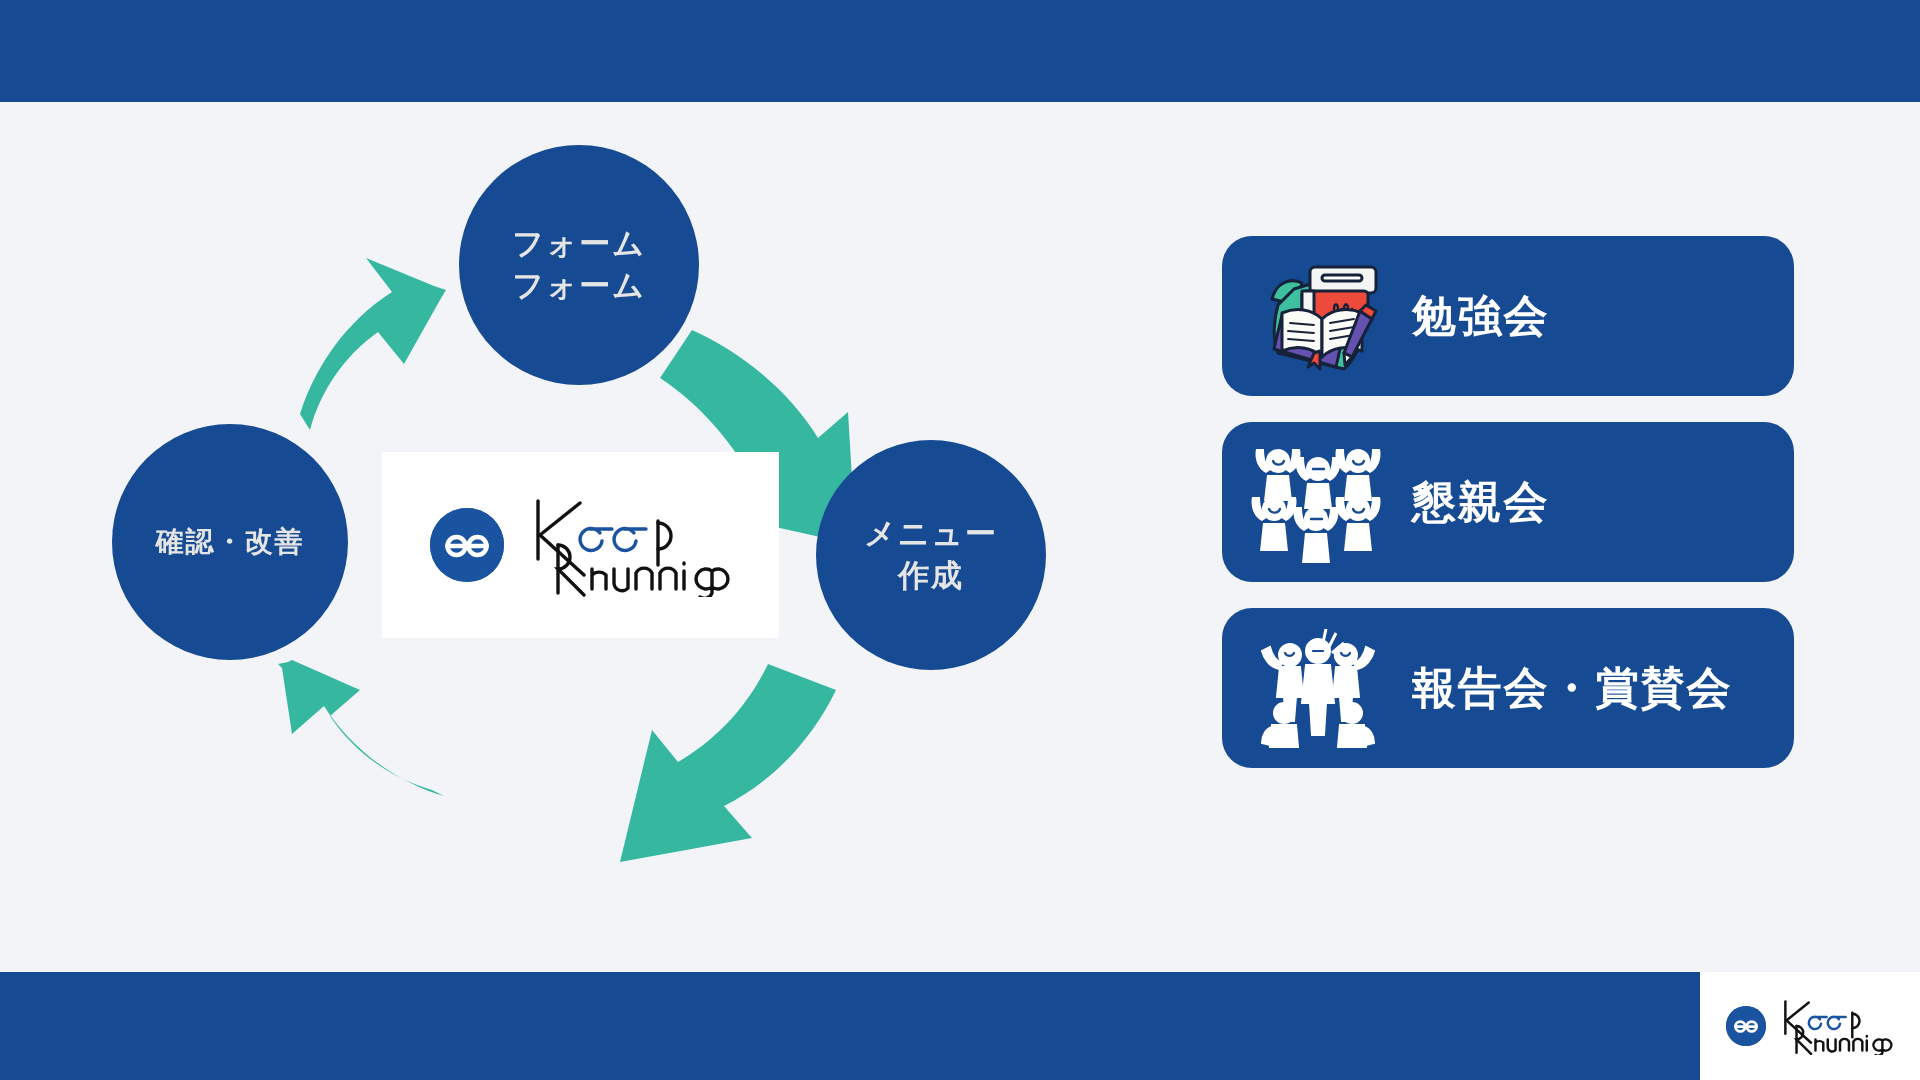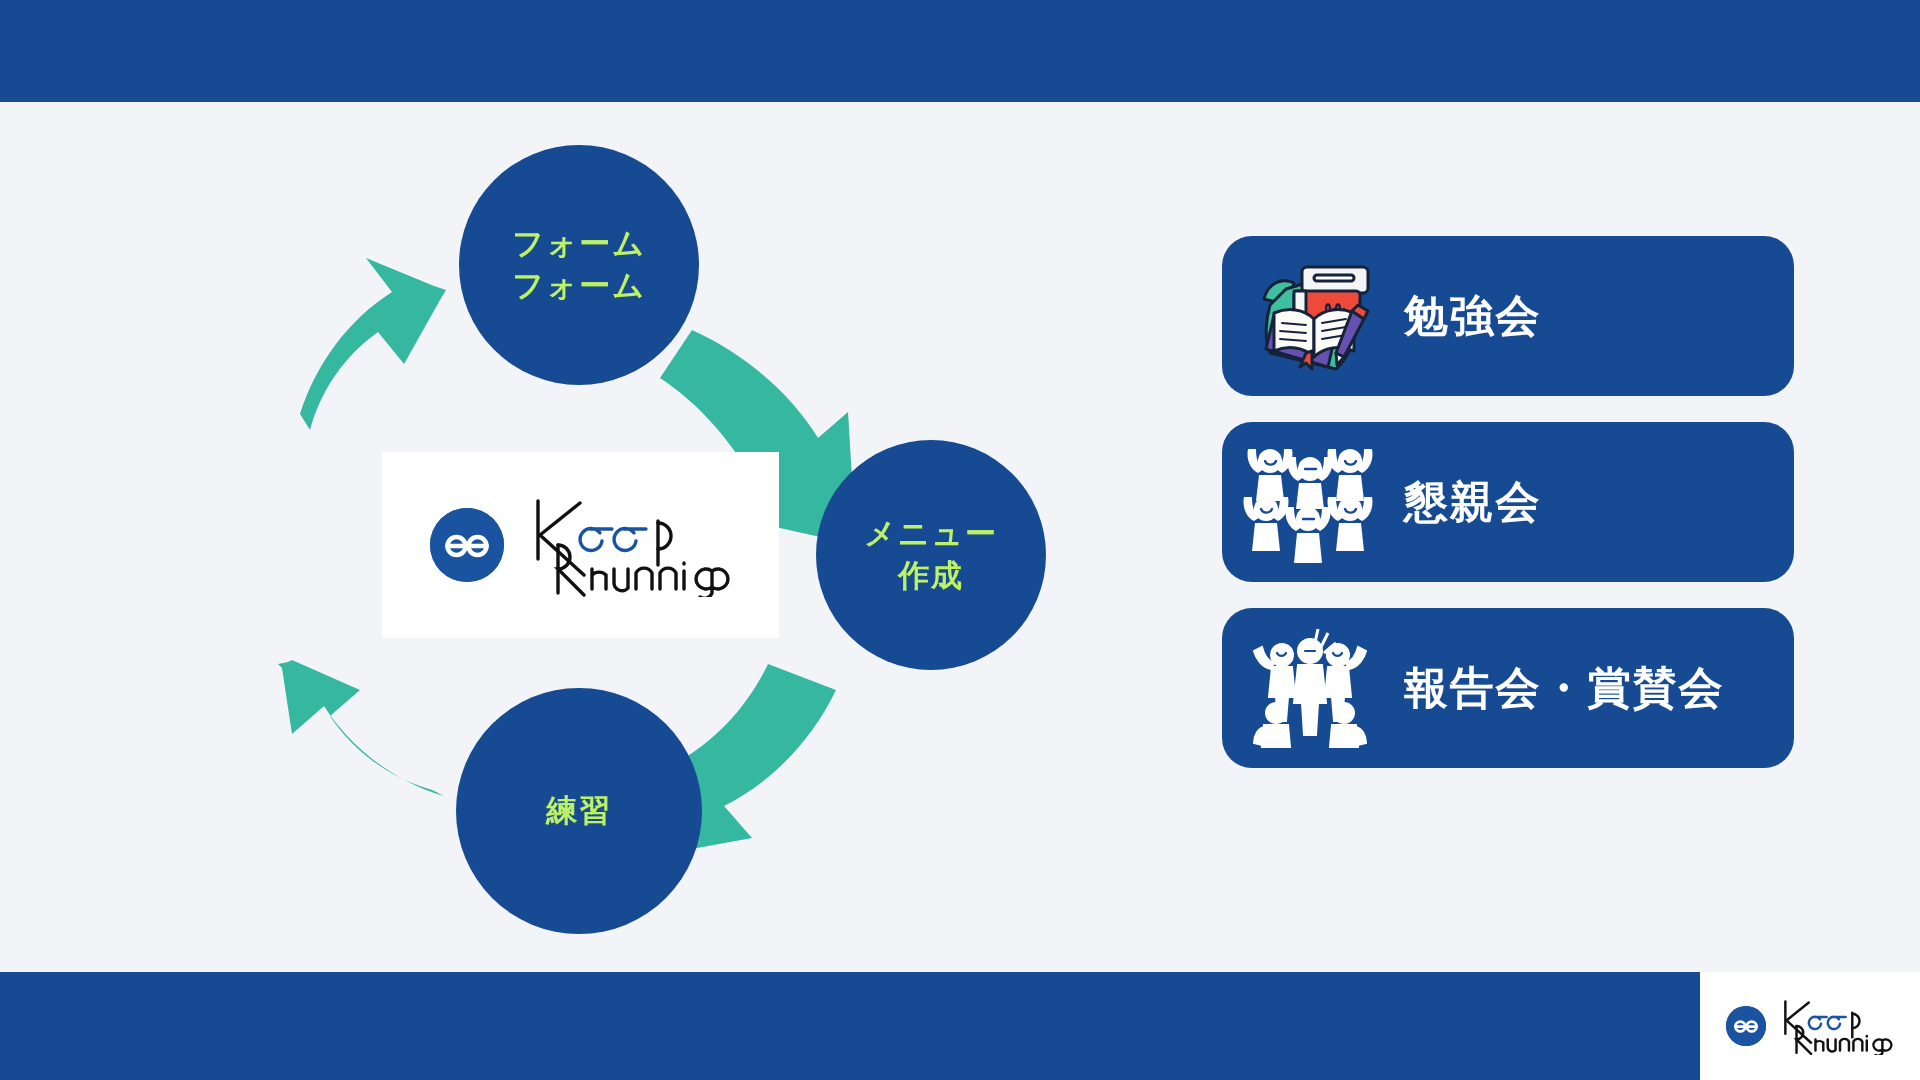--- a/index.html
+++ b/index.html
@@ -11,21 +11,21 @@
   #stage{position:relative;width:1920px;height:1080px;background:#F2F4F8;}
 
   
   .bar-top{position:absolute;left:0;top:0;width:1920px;height:102px;background:#164A92;}
   .bar-bottom{position:absolute;left:0;top:972px;width:1700px;height:108px;background:#164A92;}
   .footer-logo-panel{position:absolute;left:1700px;top:972px;width:220px;height:108px;background:#FFFFFF;
       display:flex;align-items:center;justify-content:center;}
 
   
   .circle{
-    position:absolute;border-radius:50%;background:#164A92;color:#bef264;
+    position:absolute;border-radius:50%;background:#164A92;color:#e5e5e5;
     display:flex;flex-direction:column;align-items:center;justify-content:center;
     text-align:center;font-weight:700;letter-spacing:.06em;line-height:1.35;
   }
   .c-form{left:459px;top:145px;width:240px;height:240px;font-size:31px;}
   .c-menu{left:816px;top:440px;width:230px;height:230px;font-size:31px;}
   .c-practice{left:456px;top:688px;width:246px;height:246px;font-size:31px;}
   .c-review{left:112px;top:424px;width:236px;height:236px;font-size:28px;}
   .circle .ln{display:block;}
 
   
@@ -38,21 +38,21 @@
   .wordmark{position:relative;width:210px;height:104px;}
   .wordmark svg{display:block;}
 
   
   .arrows{position:absolute;left:0;top:0;width:1150px;height:1000px;pointer-events:none;}
 
   
   .cards{position:absolute;left:1222px;top:236px;width:572px;}
   .card{
     background:#164A92;border-radius:30px;height:160px;margin-bottom:26px;
-    display:flex;align-items:center;padding:0 18px;box-sizing:border-box;gap:24px;
+    display:flex;align-items:center;padding:0 26px;box-sizing:border-box;gap:24px;
   }
   .card-icon{flex:0 0 auto;width:140px;height:128px;display:flex;align-items:center;justify-content:center;}
   .card-label{color:#FFFFFF;font-size:44px;font-weight:800;letter-spacing:.04em;white-space:nowrap;}
 
   .footer-mark{width:40px;height:40px;border-radius:50%;background:#1A54A0;position:relative;flex:0 0 auto;}
   .footer-logo{display:flex;align-items:center;gap:9px;}
   .footer-word{width:120px;height:58px;}
 </style>
 </head>
 <body>
@@ -114,24 +114,24 @@
   <div class="circle c-form">
     <span class="ln">フォーム</span>
     <span class="ln">フォーム</span>
   </div>
 
   <div class="circle c-menu">
     <span class="ln">メニュー</span>
     <span class="ln">作成</span>
   </div>
 
-  <div class="circle c-practice">
-    <span class="ln">練習</span>
-  </div>
-
+
+  <div class="circle c-review">
+    <span class="ln">確認・改善</span>
+  </div>
 
   <div class="logo-card">
     <div class="mark">
       <svg width="74" height="74" viewBox="0 0 74 74">
         <circle cx="37" cy="37" r="37" fill="#1A54A0"></circle>
         <g fill="none" stroke="#FFFFFF" stroke-width="4.6" stroke-linecap="round">
           <circle cx="26.5" cy="38" r="9"></circle>
           <circle cx="47.5" cy="38" r="9"></circle>
           <path d="M17.5 38 L35.5 38"></path>
           <path d="M38.5 38 L56.5 38"></path>

